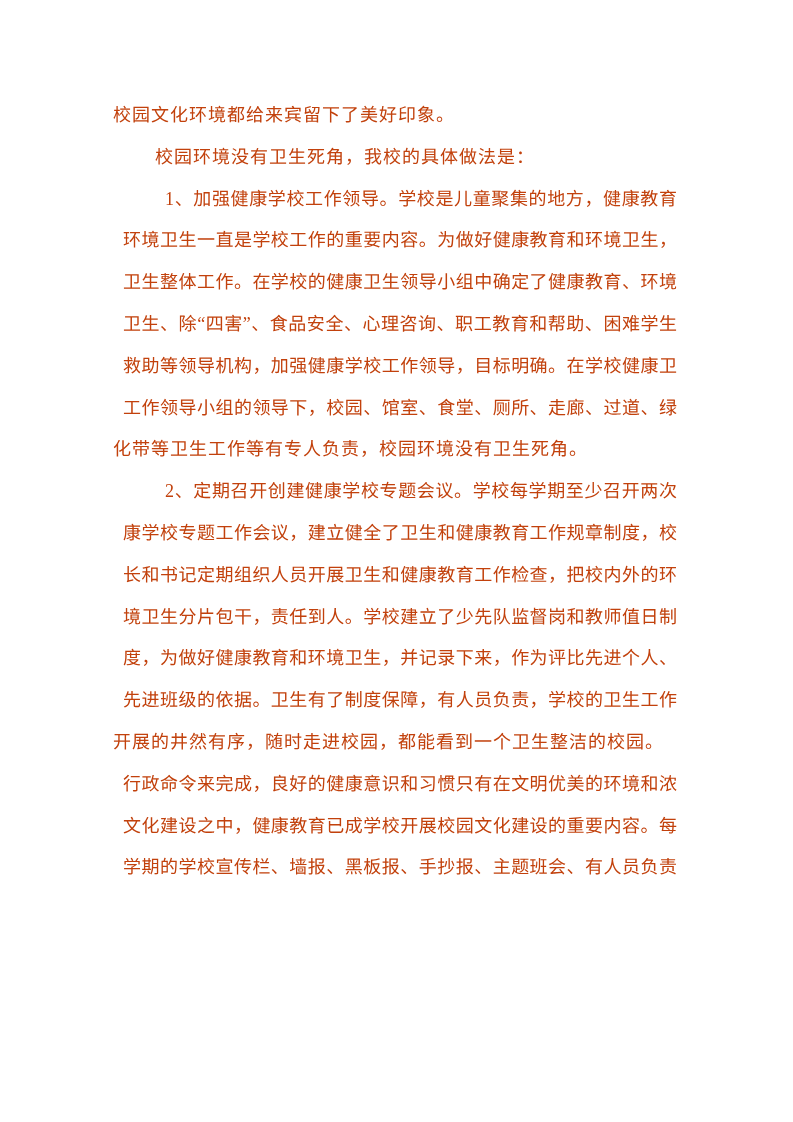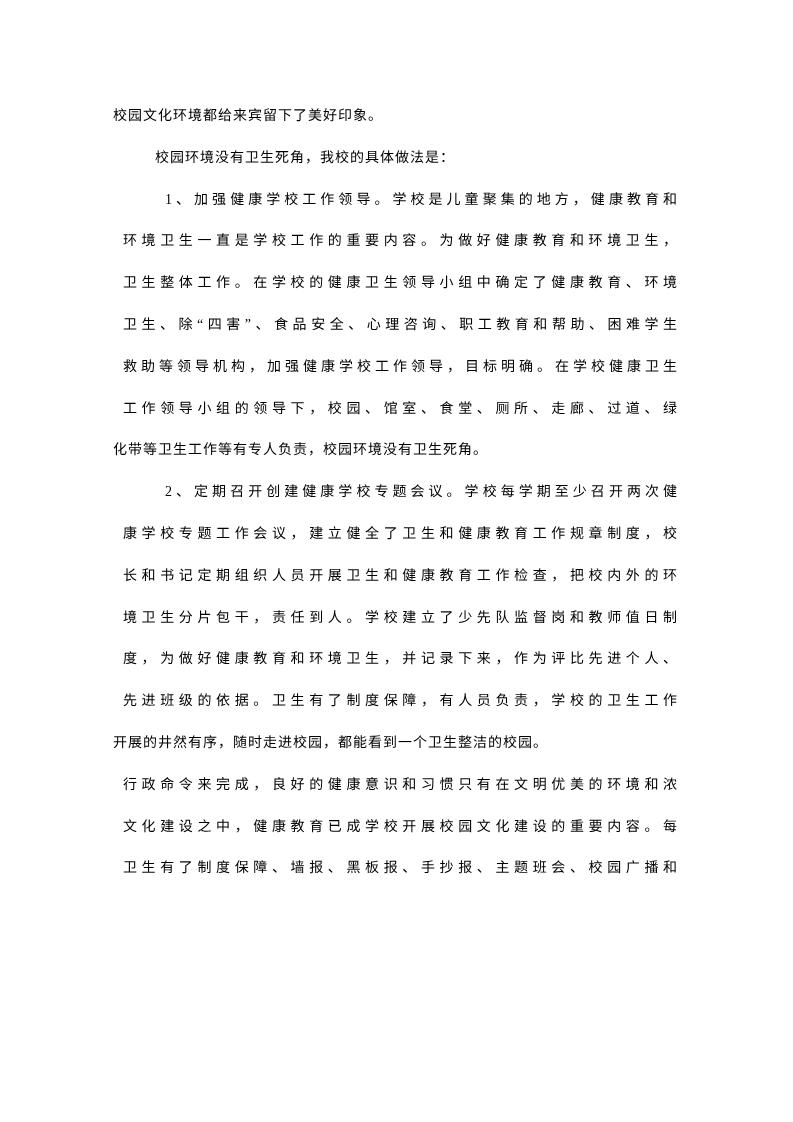--- a/index.html
+++ b/index.html
@@ -17,22 +17,22 @@
   }
   .text-block {
     position: absolute;
     left: 113px;
     top: 95px;
     width: 564px;
   }
   .line {
     height: 41.8px;
     line-height: 41.8px;
-    font-size: 14px;
-    color: #000000;
+    font-size: 18px;
+    color: #c2410c;
     white-space: normal;
     overflow: hidden;
   }
   .line.justify {
     text-align: justify;
     text-align-last: justify;
     margin-left: 10px;
   }
   .line.end {
     text-align: left;
@@ -58,15 +58,15 @@
     <div class="line end">化带等卫生工作等有专人负责，校园环境没有卫生死角。</div>
     <div class="line justify indent">2、定期召开创建健康学校专题会议。学校每学期至少召开两次健</div>
     <div class="line justify">康学校专题工作会议，建立健全了卫生和健康教育工作规章制度，校</div>
     <div class="line justify">长和书记定期组织人员开展卫生和健康教育工作检查，把校内外的环</div>
     <div class="line justify">境卫生分片包干，责任到人。学校建立了少先队监督岗和教师值日制</div>
     <div class="line justify">度，为做好健康教育和环境卫生，并记录下来，作为评比先进个人、</div>
     <div class="line justify">先进班级的依据。卫生有了制度保障，有人员负责，学校的卫生工作</div>
     <div class="line end">开展的井然有序，随时走进校园，都能看到一个卫生整洁的校园。</div>
     <div class="line justify">行政命令来完成，良好的健康意识和习惯只有在文明优美的环境和浓</div>
     <div class="line justify">文化建设之中，健康教育已成学校开展校园文化建设的重要内容。每</div>
-    <div class="line justify">卫生有了制度保障、墙报、黑板报、手抄报、主题班会、校园广播和</div>
+    <div class="line justify">学期的学校宣传栏、墙报、黑板报、手抄报、主题班会、有人员负责</div>
   </div>
 </div>
 
 </body></html>

